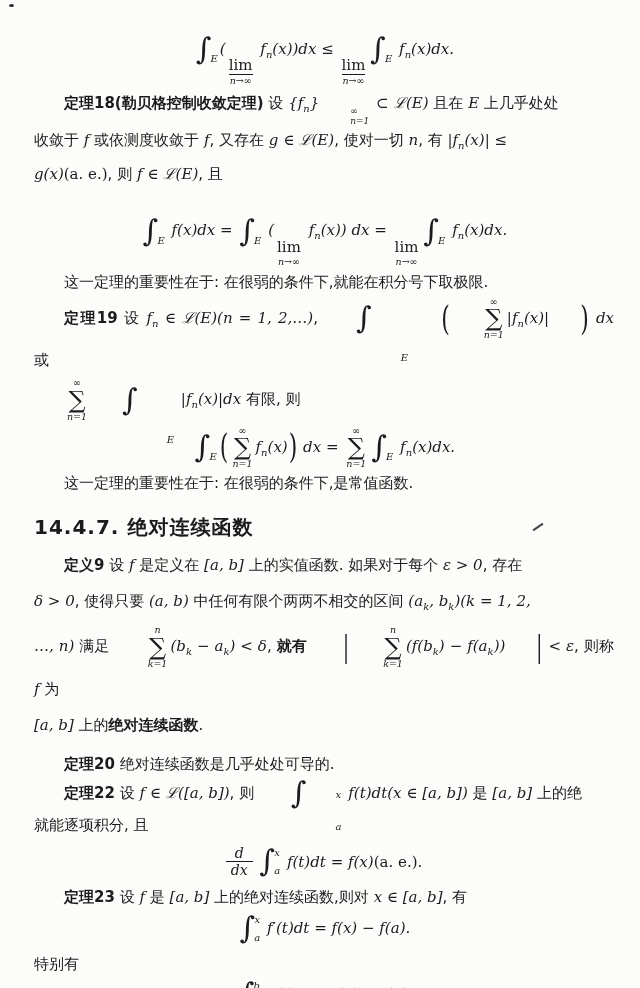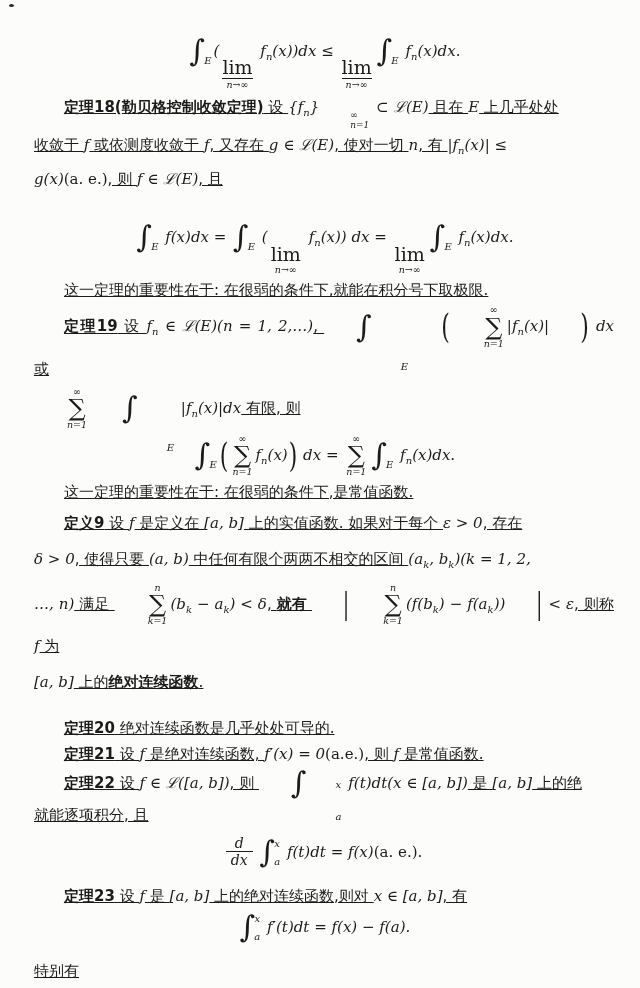--- a/index.html
+++ b/index.html
@@ -4,38 +4,38 @@
 <style>
   html,body{margin:0;padding:0;background:#e9e9e7;}
   .page{
     position:relative;width:640px;height:988px;margin:0 auto;
     background:#fcfcfa;overflow:hidden;box-sizing:border-box;
     padding:10px 26px 0 34px;color:#1b1b1b;
     font-family:"DejaVu Sans",sans-serif;
   }
   .para{font-size:15px;line-height:30px;text-align:justify;}
   .indent{text-indent:2em;}
-  .cjk{font-family:"DejaVu Sans",sans-serif;text-decoration:underline;}
+  .cjk{font-family:"DejaVu Sans",sans-serif;}
   .bold{font-weight:bold;}
   .math{font-family:"DejaVu Serif",serif;font-style:italic;}
   .rm{font-family:"DejaVu Serif",serif;font-style:normal;}
   sub.msub{font-family:"DejaVu Serif",serif;font-style:italic;font-size:10px;}
   .ss{display:inline-flex;flex-direction:column;align-items:flex-start;
       font-size:9px;line-height:1.15;font-family:"DejaVu Serif",serif;font-style:italic;
       vertical-align:-6px;margin:0 2px 0 1px;}
   .intw{display:inline-flex;align-items:stretch;vertical-align:middle;margin:0 2px;}
   .intsign{font-size:30px;line-height:1;font-family:"DejaVu Serif",serif;font-style:normal;}
   .intlims{display:flex;flex-direction:column;justify-content:space-between;height:30px;
       font-size:10px;font-family:"DejaVu Serif",serif;font-style:italic;margin-left:-1px;padding-top:1px;}
   .sumw{display:inline-flex;flex-direction:column;align-items:center;vertical-align:middle;
       margin:0 3px;line-height:1;}
   .sum-top,.sum-bot{font-size:9.5px;line-height:1.1;font-family:"DejaVu Serif",serif;font-style:italic;}
   .sigma{font-size:24px;line-height:.95;font-family:"DejaVu Serif",serif;font-style:normal;}
   .limw{display:inline-flex;flex-direction:column;align-items:center;vertical-align:middle;margin:0 3px;}
-  .lim-t{font-size:19px;line-height:1.05;font-family:"DejaVu Serif",serif;font-style:normal;margin-top:46px;}
+  .lim-t{font-size:15px;line-height:1.05;font-family:"DejaVu Serif",serif;font-style:normal;margin-top:46px;}
   .lim-t.bar{border-bottom:1px solid #1b1b1b;}
   .lim-b{font-size:9.5px;line-height:1.25;font-family:"DejaVu Serif",serif;font-style:italic;}
   .fracw{display:inline-flex;flex-direction:column;align-items:center;vertical-align:middle;
       margin-right:5px;font-family:"DejaVu Serif",serif;font-style:italic;}
   .fr-n{font-size:14px;line-height:1.15;padding:0 5px;}
   .fr-d{font-size:14px;line-height:1.25;border-top:1px solid #1b1b1b;padding:0 5px;}
   .bigd{display:inline-block;transform:scaleY(1.5);font-size:22px;line-height:1;margin:0 1px;
       font-family:"DejaVu Serif",serif;font-style:normal;vertical-align:middle;}
   .bigbar{display:inline-block;transform:scaleY(1.7);font-size:18px;line-height:1;margin:0 1px;
       font-family:"DejaVu Serif",serif;font-style:normal;vertical-align:middle;}
@@ -43,27 +43,27 @@
 
   .f-fatou{margin:2px 0 2px;}
   .p-thm18{line-height:28px;}
   .f-dct{margin:6px 0 2px;}
   .p-imp1{line-height:25px;}
   .p-thm19{line-height:36px;margin-top:2px;}
   .f-series{margin:2px 0 2px;}
   .p-imp2{line-height:25px;}
   .heading{font-size:20px;font-weight:bold;margin:18px 0 6px;position:relative;letter-spacing:1px;}
   .p-def9{line-height:36px;}
-  .p-thm20{line-height:26px;margin-top:15px;}
+  .p-thm20{line-height:26px;margin-top:8px;}
   .p-thm21{line-height:26px;}
   .p-thm22{line-height:32px;}
   .f-ftcd{margin:4px 0 2px;}
-  .p-thm23{line-height:28px;margin-top:12px;}
+  .p-thm23{line-height:28px;margin-top:4px;}
   .f-ftc1{margin:2px 0;}
-  .p-special{line-height:25px;margin-top:16px;}
+  .p-special{line-height:25px;margin-top:8px;}
   .f-ftc2{margin:2px 0;}
   .p-newton{line-height:25px;}
   .heading2{margin-top:14px;}
   .stray{position:absolute;left:498px;top:12px;width:12px;height:2px;background:#444;
       transform:rotate(-35deg);}
   .speck{position:absolute;left:9px;top:4px;width:5px;height:3px;background:#2a2a2a;border-radius:50%;}
 </style>
 </head>
 <body>
 
@@ -162,34 +162,37 @@
       </span><span class="intw">
         <span class="intsign">∫</span>
         <span class="intlims">
           <span class="il-top">&nbsp;</span>
           <span class="il-bot">E</span>
         </span>
       </span><span class="math"> f</span><sub class="msub">n</sub><span class="math">(x)dx.</span></div>
 
   <div class="para indent p-imp2"><span class="cjk">这一定理的重要性在于: 在很弱的条件下,是常值函数.</span></div>
 
+  <h2 class="heading">
+    <span>14.4.7. 绝对连续函数</span>
+    <span class="stray"></span>
+  </h2>
 
   <div class="para indent p-def9"><span class="cjk bold">定义9</span><span class="cjk"> 设 </span><span class="math">f</span><span class="cjk"> 是定义在 </span><span class="math">[a, b]</span><span class="cjk"> 上的实值函数. 如果对于每个 </span><span class="math">ε &gt; 0</span><span class="cjk">, 存在</span><br><span class="math">δ &gt; 0</span><span class="cjk">, 使得只要 </span><span class="math">(a, b)</span><span class="cjk"> 中任何有限个两两不相交的区间 </span><span class="math">(a</span><sub class="msub">k</sub><span class="math">, b</span><sub class="msub">k</sub><span class="math">)(k = 1, 2,</span><br><span class="math">…, n)</span><span class="cjk"> 满足 </span><span class="sumw">
         <span class="sum-top">n</span>
         <span class="sigma">∑</span>
         <span class="sum-bot">k=1</span>
       </span><span class="math">(b</span><sub class="msub">k</sub><span class="math"> − a</span><sub class="msub">k</sub><span class="math">) &lt; δ</span><span class="cjk">, </span><span class="cjk bold">就有</span><span class="cjk"> </span><span class="bigbar">|</span><span class="sumw">
         <span class="sum-top">n</span>
         <span class="sigma">∑</span>
         <span class="sum-bot">k=1</span>
       </span><span class="math">(f(b</span><sub class="msub">k</sub><span class="math">) − f(a</span><sub class="msub">k</sub><span class="math">))</span><span class="bigbar">|</span><span class="math"> &lt; ε</span><span class="cjk">, 则称 </span><span class="math">f</span><span class="cjk"> 为</span><br><span class="math">[a, b]</span><span class="cjk"> 上的</span><span class="cjk bold">绝对连续函数</span><span class="cjk">.</span></div>
 
   <div class="para indent p-thm20"><span class="cjk bold">定理20</span><span class="cjk"> 绝对连续函数是几乎处处可导的.</span></div>
 
-  <div class="para indent p-thm21"><span class="cjk bold">定理21</span><span class="cjk"> 设 </span><span class="math">f</span><span class="cjk"> 是绝对连续函数, </span><span class="math">f′(x) = 0</span><span class="rm">(a.e.)</span><span class="cjk">, 则 </span><span class="math">f</span><span class="cjk"> 是常值函数.</span></div>
 
   <div class="para indent p-thm22"><span class="cjk bold">定理22</span><span class="cjk"> 设 </span><span class="math">f ∈ ℒ([a, b])</span><span class="cjk">, 则 </span><span class="intw">
         <span class="intsign">∫</span>
         <span class="intlims">
           <span class="il-top">x</span>
           <span class="il-bot">a</span>
         </span>
       </span><span class="math"> f(t)dt(x ∈ [a, b])</span><span class="cjk"> 是 </span><span class="math">[a, b]</span><span class="cjk"> 上的绝</span><br><span class="cjk">就能逐项积分, 且</span></div>
 
   <div class="formula f-ftcd"><span class="fracw">

